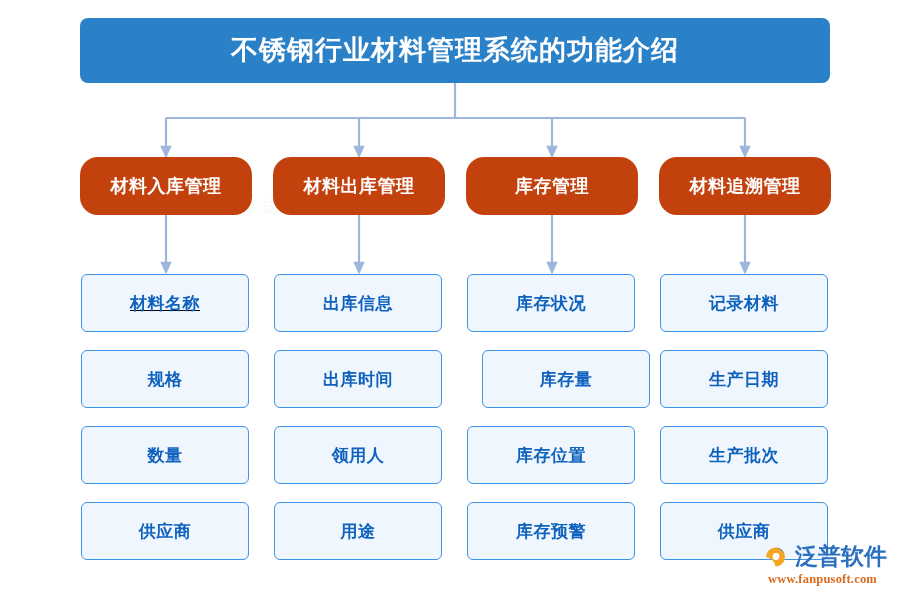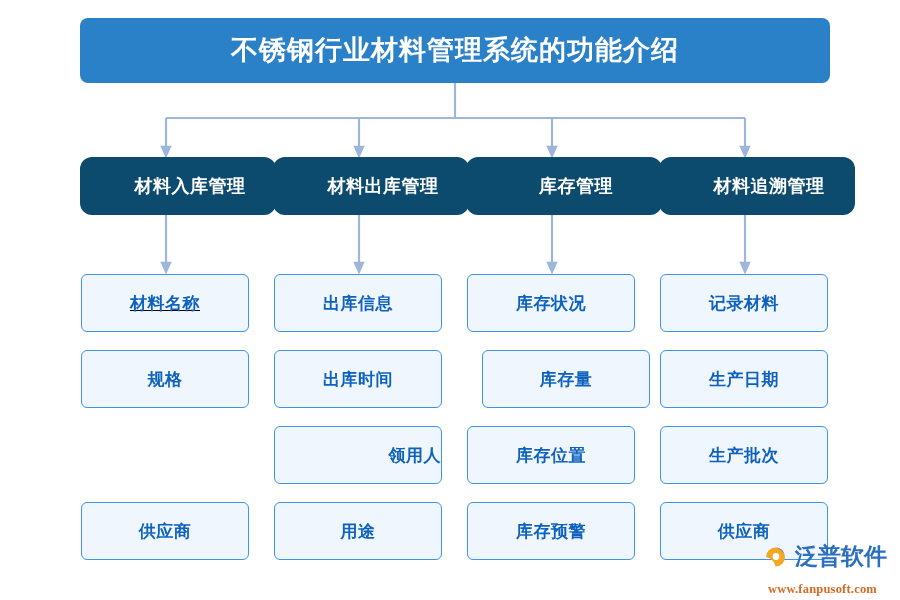--- a/index.html
+++ b/index.html
@@ -50,26 +50,25 @@
     line-height: 1;
     white-space: nowrap;
   }
 
   
   .cat-box {
     position: absolute;
     top: 157px;
     width: 172px;
     height: 58px;
-    background: #0c4a6e;
-    border-radius: 12px;
+    background: #c2410c;
+    border-radius: 18px;
     display: flex;
     align-items: center;
     justify-content: center;
-    padding-left: 24px;
   }
   .cat-text {
     color: #ffffff;
     font-size: 18px;
     font-weight: bold;
     letter-spacing: 0.5px;
     white-space: nowrap;
   }
 
   
@@ -130,21 +129,21 @@
     font-weight: bold;
     color: #2B6FBF;
     margin-left: 2px;
     letter-spacing: 0px;
   }
   .logo-url {
     font-family: "Liberation Serif", "DejaVu Serif", serif;
     font-size: 12.5px;
     font-weight: bold;
     color: #D96A1E;
-    margin-top: 11px;
+    margin-top: 1px;
     margin-left: 5px;
     letter-spacing: 0.2px;
   }
 </style>
 </head>
 <body>
 
 <div id="canvas">
 
   <svg id="connectors" viewBox="0 0 900 600" xmlns="http://www.w3.org/2000/svg">
@@ -184,34 +183,37 @@
 
   <div class="cat-box" style="left:80px;">
     <span class="cat-text">材料入库管理</span>
   </div>
   <div class="leaf-box" style="left:81px; top:274px;text-decoration:underline;">
     <span class="leaf-text">材料名称</span>
   </div>
   <div class="leaf-box" style="left:81px; top:350px;">
     <span class="leaf-text">规格</span>
   </div>
+  <div class="leaf-box" style="left:81px; top:426px;">
+    <span class="leaf-text">数量</span>
+  </div>
   <div class="leaf-box" style="left:81px; top:502px;">
     <span class="leaf-text">供应商</span>
   </div>
 
   <div class="cat-box" style="left:273px;">
     <span class="cat-text">材料出库管理</span>
   </div>
   <div class="leaf-box" style="left:274px; top:274px;">
     <span class="leaf-text">出库信息</span>
   </div>
   <div class="leaf-box" style="left:274px; top:350px;">
     <span class="leaf-text">出库时间</span>
   </div>
-  <div class="leaf-box" style="left:274px; top:426px;justify-content:flex-end;">
+  <div class="leaf-box" style="left:274px; top:426px;">
     <span class="leaf-text">领用人</span>
   </div>
   <div class="leaf-box" style="left:274px; top:502px;">
     <span class="leaf-text">用途</span>
   </div>
 
   <div class="cat-box" style="left:466px;">
     <span class="cat-text">库存管理</span>
   </div>
   <div class="leaf-box" style="left:467px; top:274px;">

